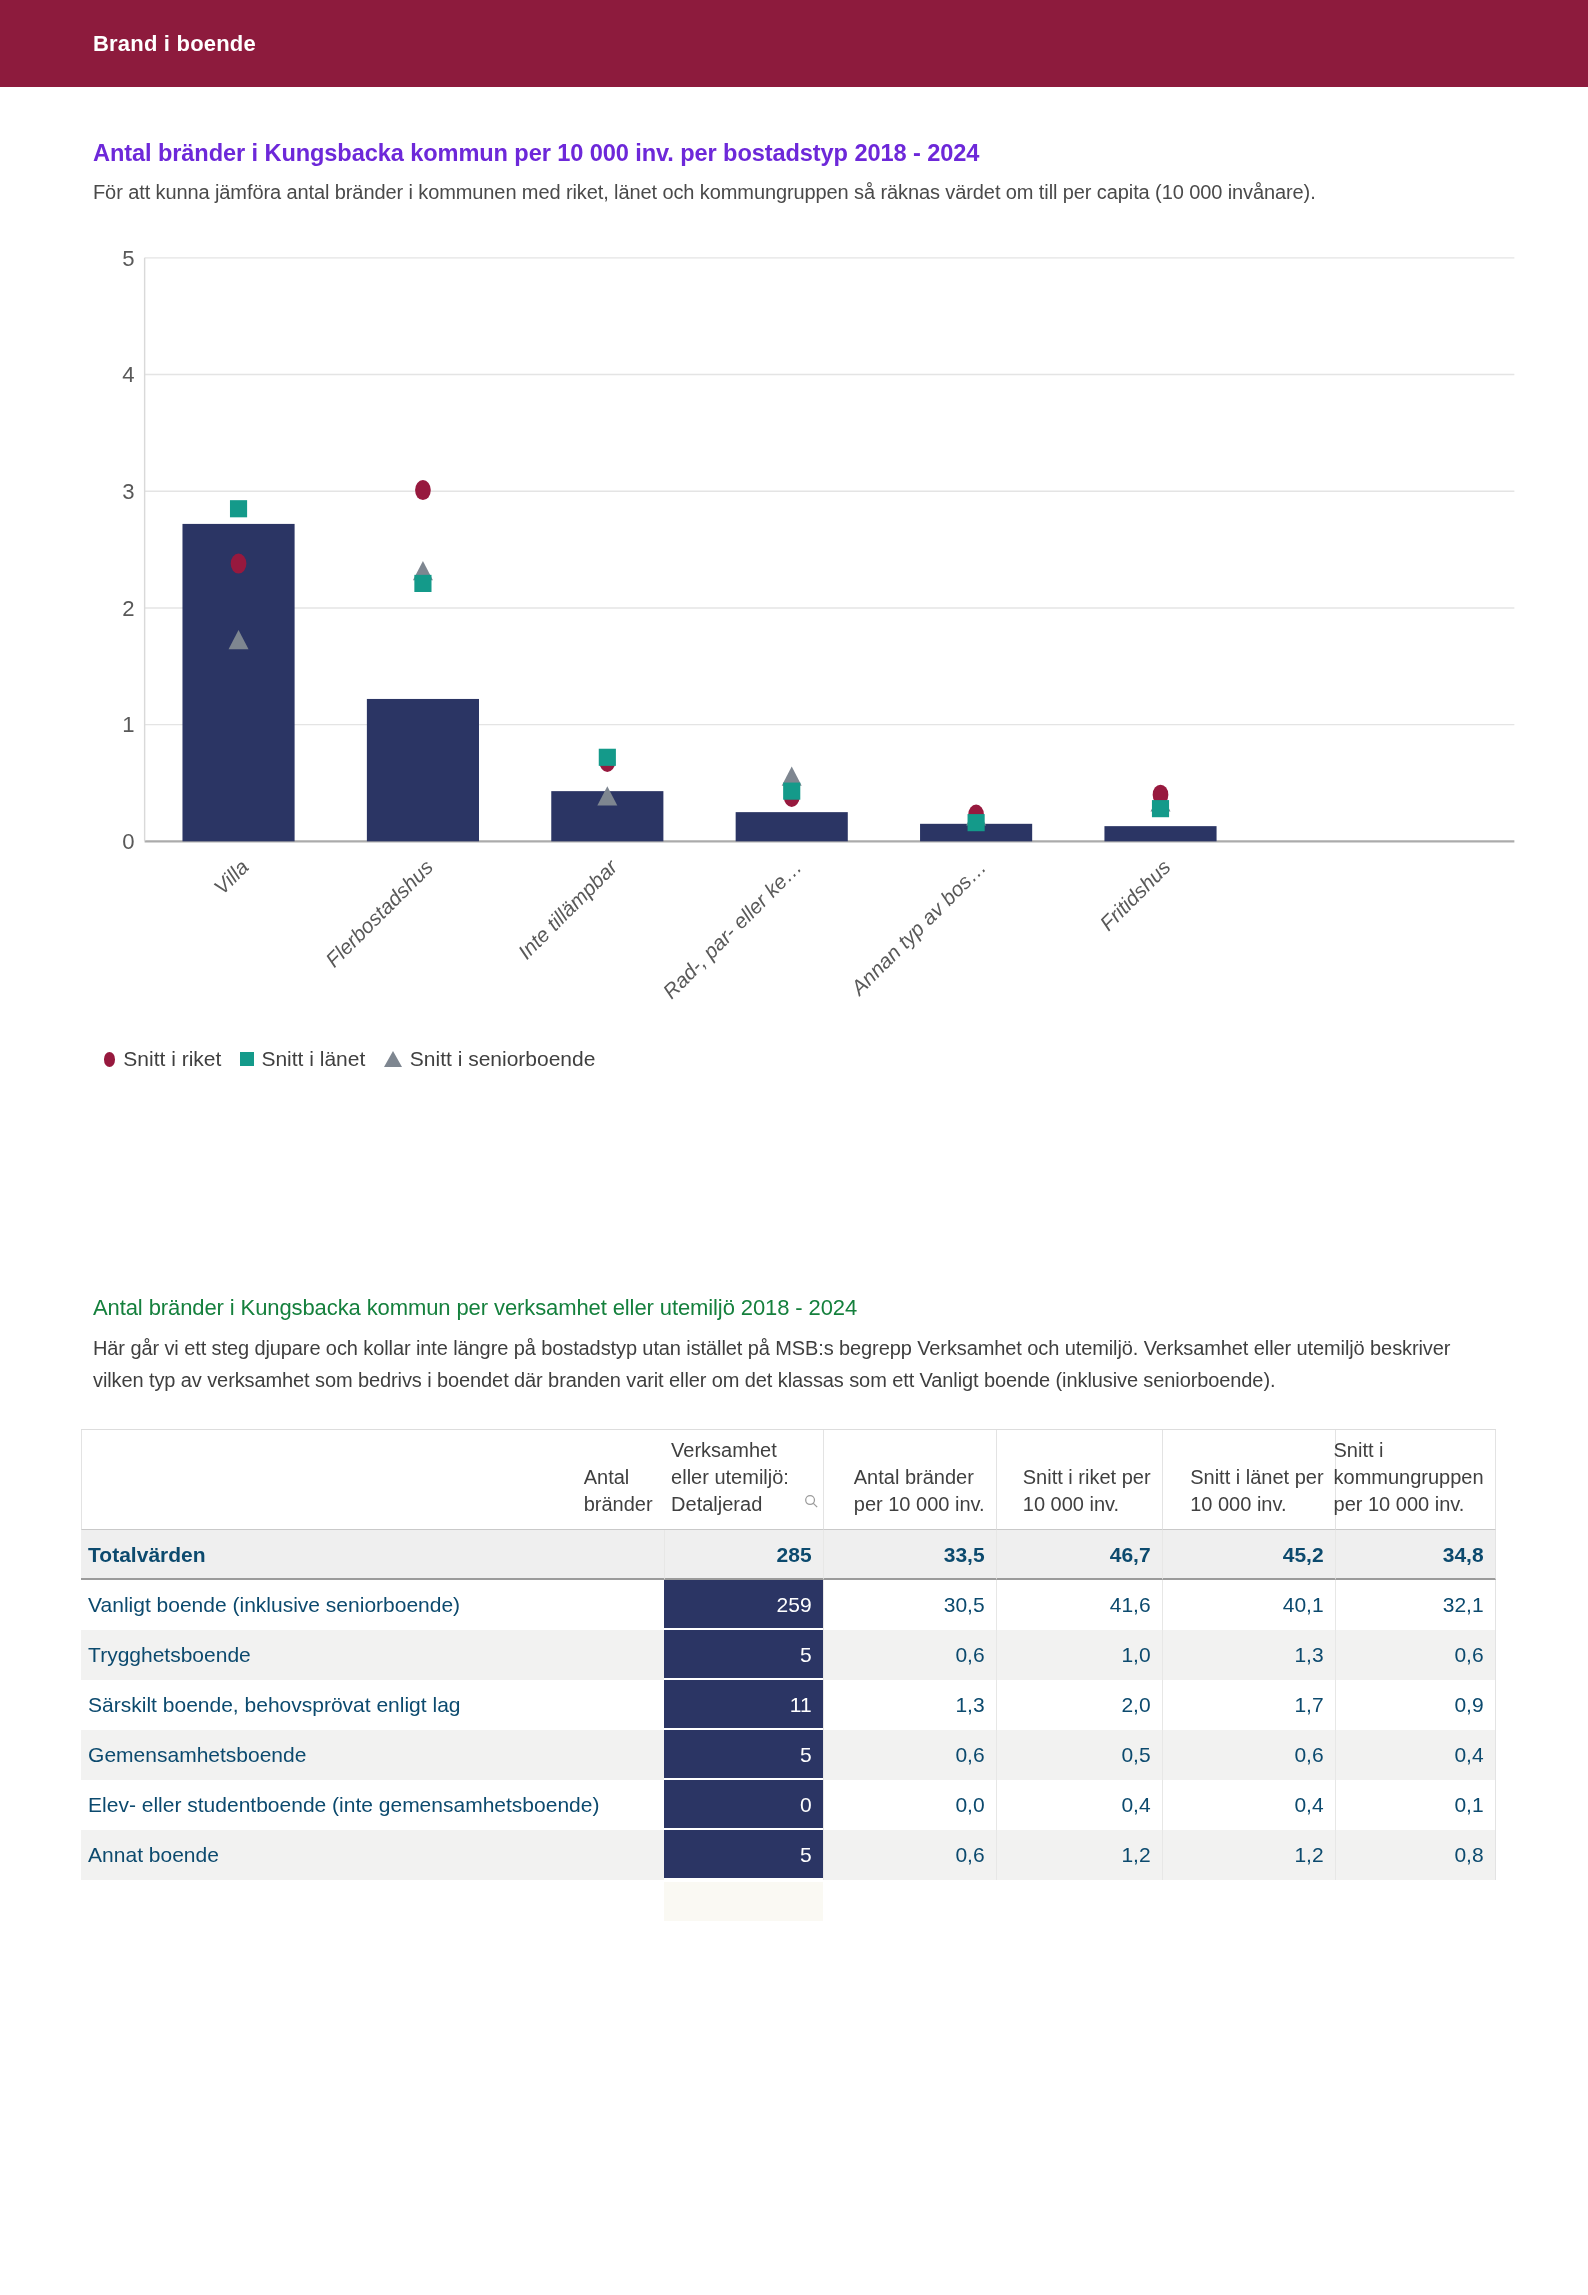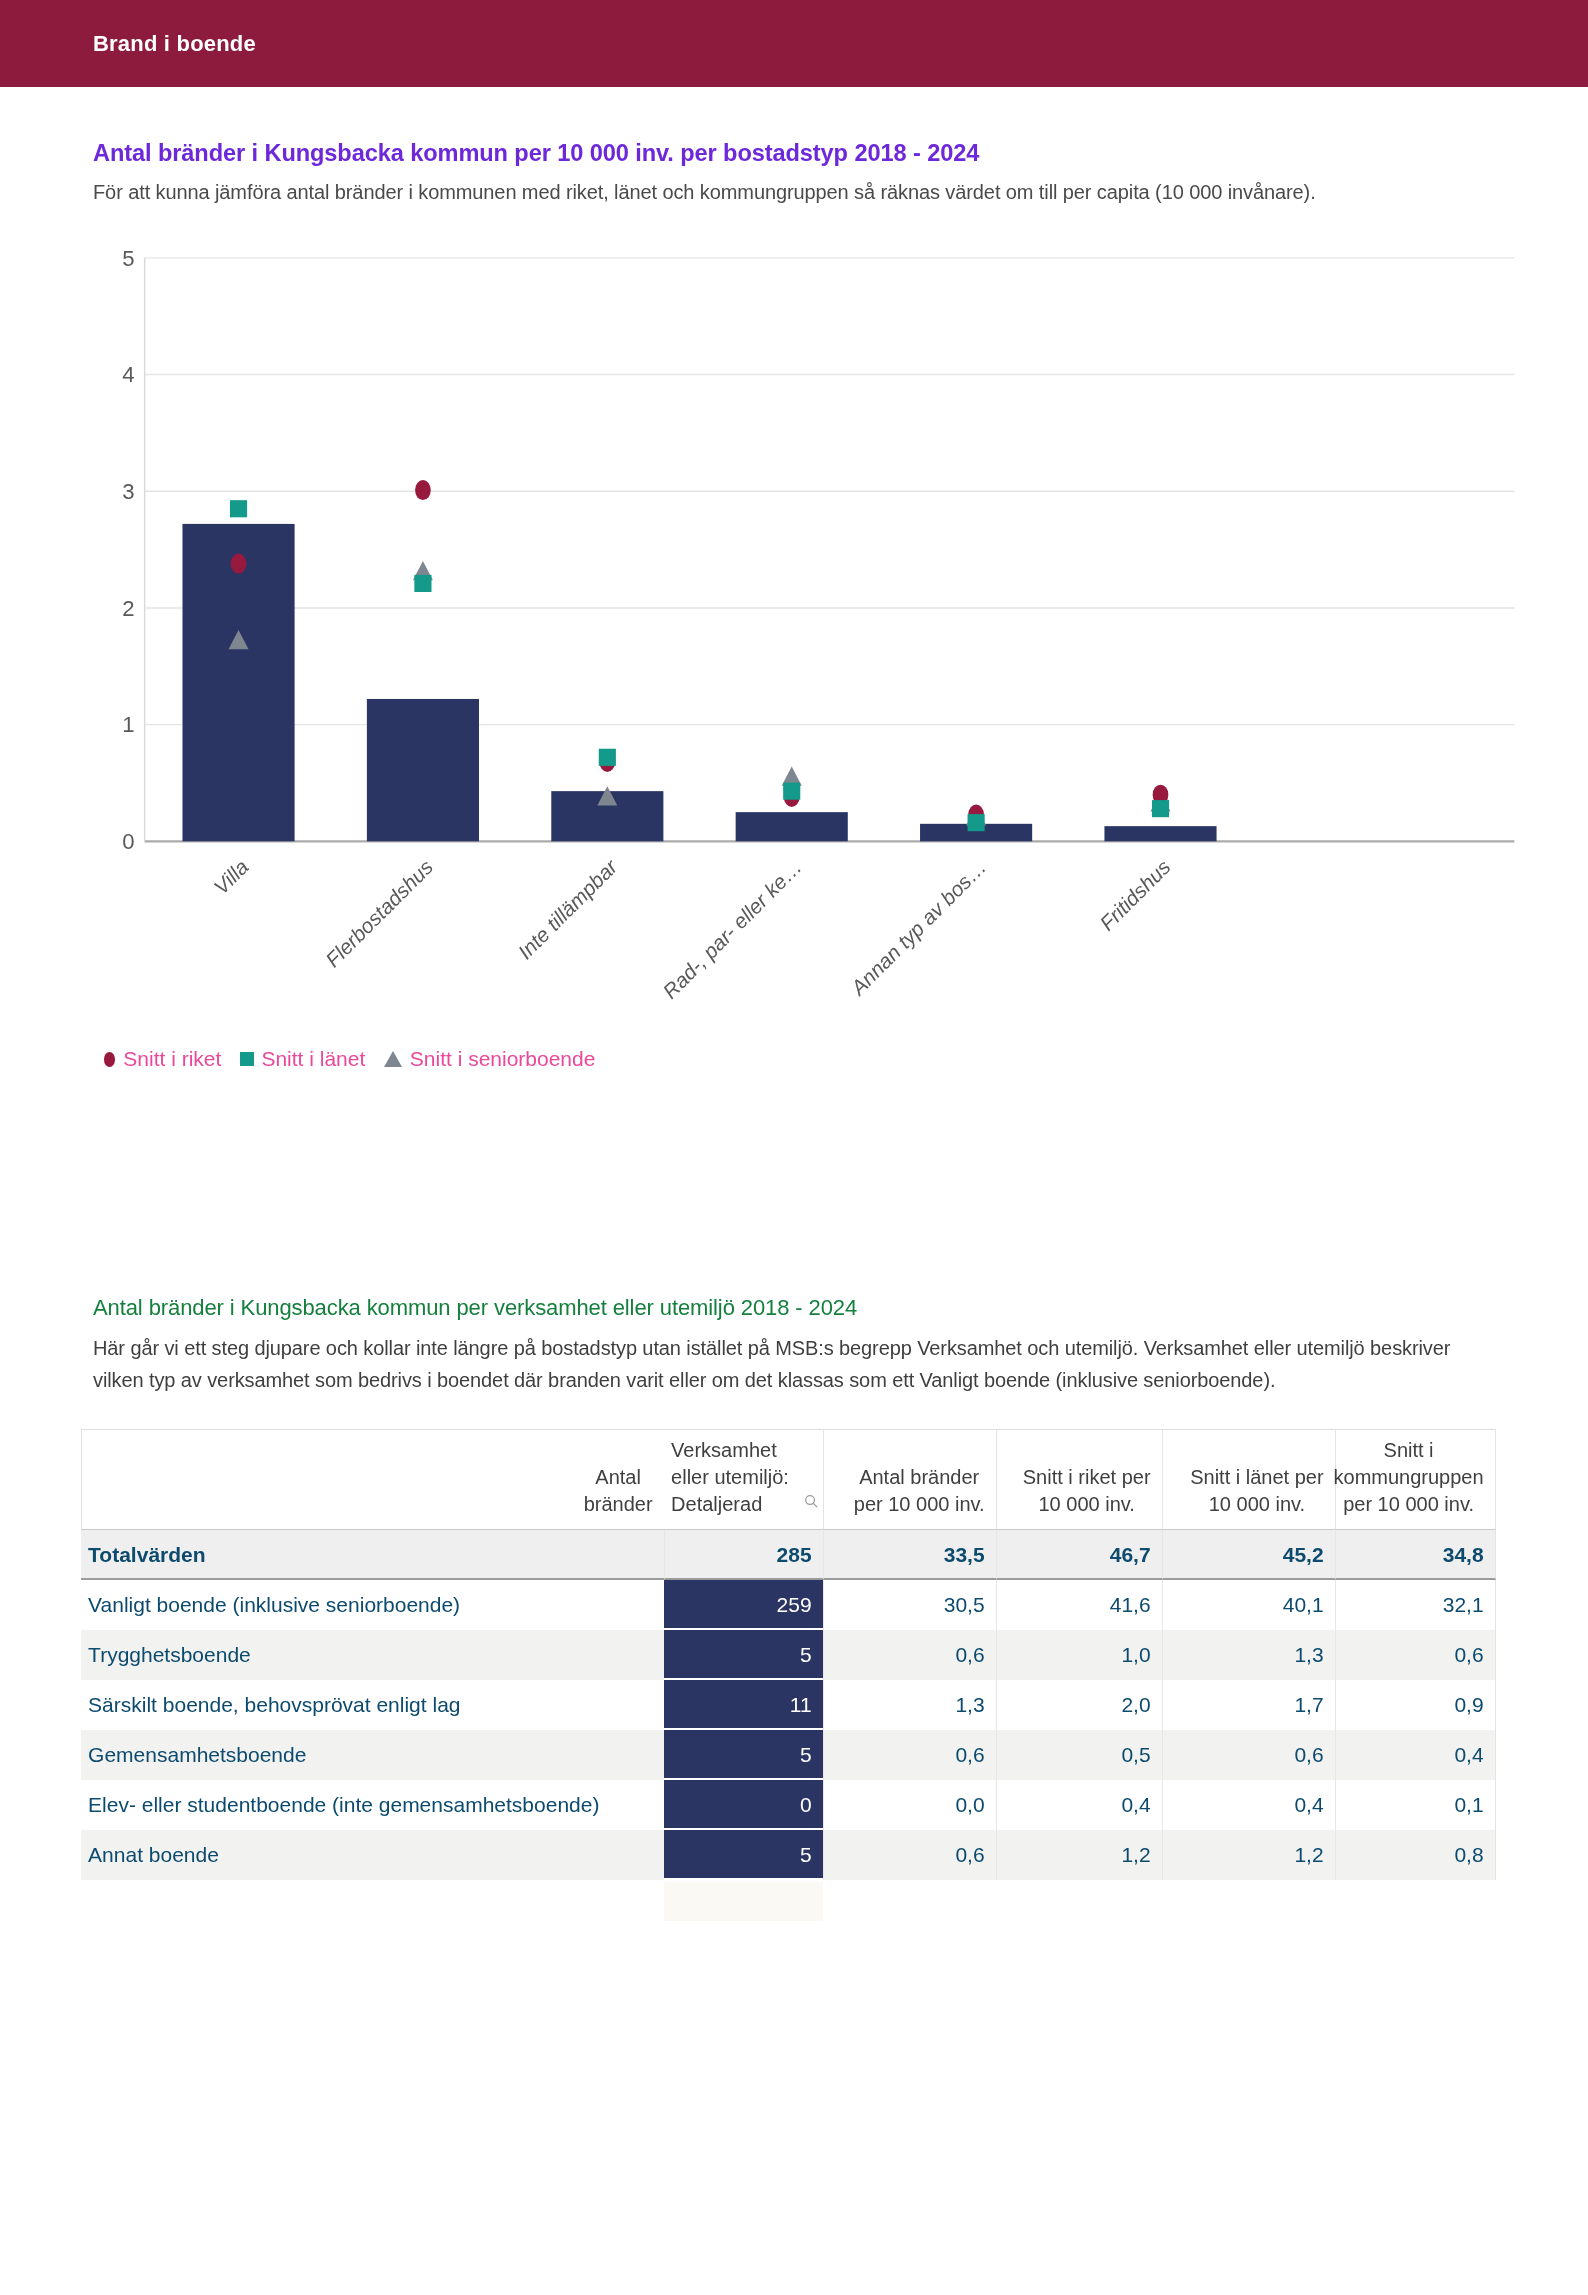--- a/index.html
+++ b/index.html
@@ -19,42 +19,42 @@
     font-size:23.6px;font-weight:bold;color:#6d28d9;letter-spacing:-0.1px;
   }
   .sub{
     position:absolute;left:93px;top:181px;width:1422px;
     font-size:20px;color:#4a4a4a;letter-spacing:-0.1px;
   }
   #chart{position:absolute;left:107px;top:250px;width:1415px;height:757px;}
   #chart text{font-family:"Liberation Sans",sans-serif;}
   #legend{
     position:absolute;left:104px;top:1047px;display:flex;align-items:center;gap:18.6px;
-    font-size:21px;color:#ec4899;
+    font-size:21px;color:#404040;
   }
   .legend-item{display:flex;align-items:center;gap:7.9px;}
   .lg-circle{width:11.4px;height:15px;border-radius:50%;}
   .lg-square{width:13.6px;height:13.6px;}
   .lg-triangle{width:0;height:0;border-left:9.3px solid transparent;border-right:9.3px solid transparent;border-bottom:16.4px solid #7e8690;}
   .h2{
     position:absolute;left:93px;top:1295px;width:1422px;
     font-size:22px;font-weight:normal;color:#15803d;letter-spacing:-0.1px;
   }
   .para{
     position:absolute;left:93px;top:1332px;width:1390px;
     font-size:20px;line-height:32px;color:#3f3f3f;letter-spacing:-0.1px;
   }
   #table{
     position:absolute;left:81px;top:1429px;width:1415px;
     display:grid;grid-template-columns:583px 159px 173px 166px 173px 161px;
     border-top:1.4px solid #dddddd;font-size:21px;
   }
   .th{
     box-sizing:border-box;height:100px;display:flex;align-items:flex-end;justify-content:flex-end;
-    text-align:center;padding:8.6px 11.4px 11.4px 5.7px;white-space:pre-line;line-height:27px;
+    text-align:left;padding:8.6px 11.4px 11.4px 5.7px;white-space:pre-line;line-height:27px;
     font-size:20px;color:#404040;border-bottom:1.4px solid #c9c9c9;border-left:1.4px solid #e3e3e3;
     position:relative;background:#ffffff;
   }
   .th.first{justify-content:flex-start;text-align:left;border-left:none;padding-left:7.1px;}
   .th.last{border-right:1.4px solid #e3e3e3;}
   .mag{position:absolute;right:2.9px;bottom:18.6px;opacity:.85;}
   .td{
     box-sizing:border-box;height:50px;line-height:50px;padding:0 11.4px;
     text-align:right;border-left:1.4px solid #e7e7e6;overflow:hidden;white-space:nowrap;color:#0c4a6e;
   }

